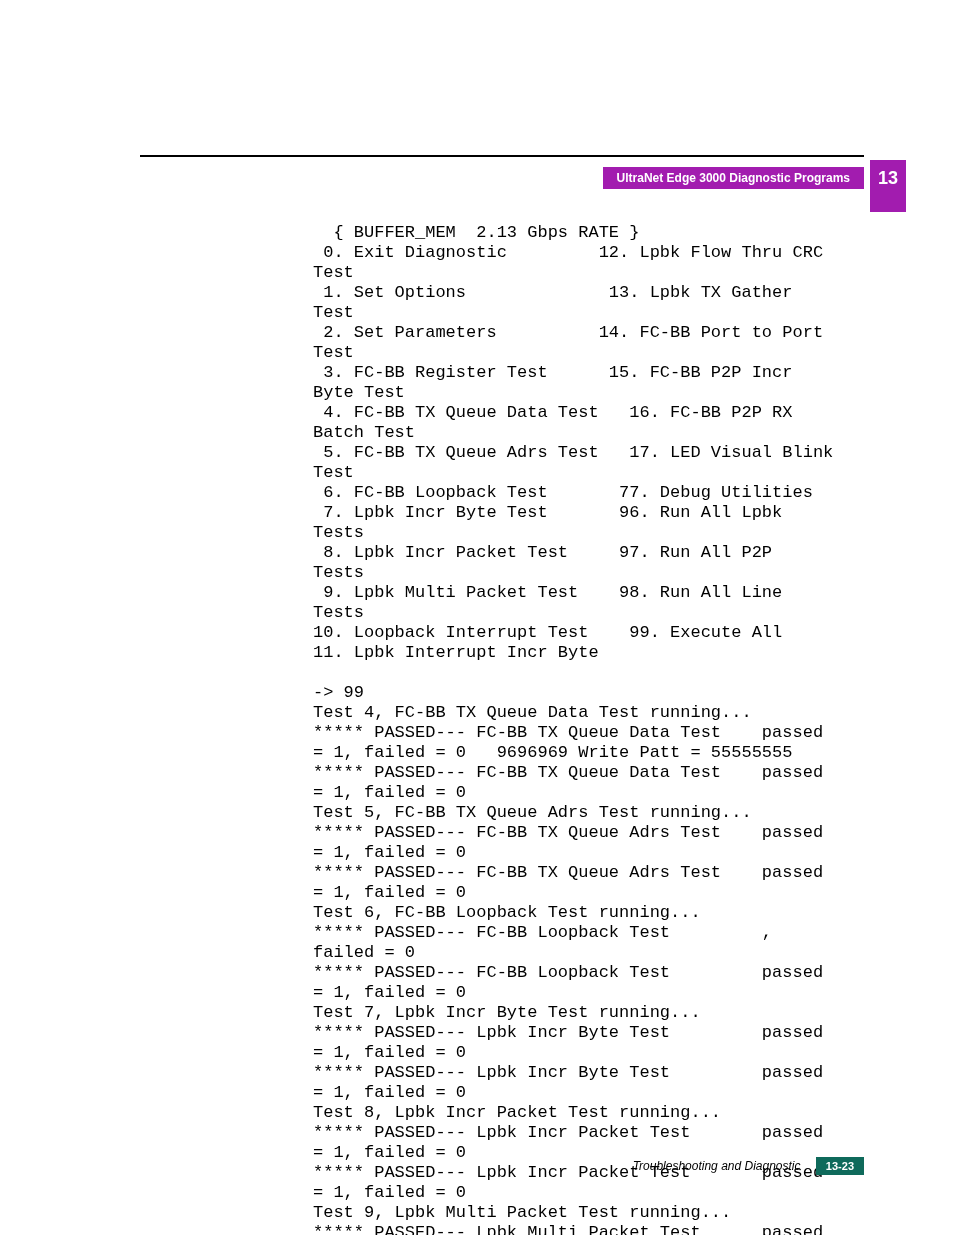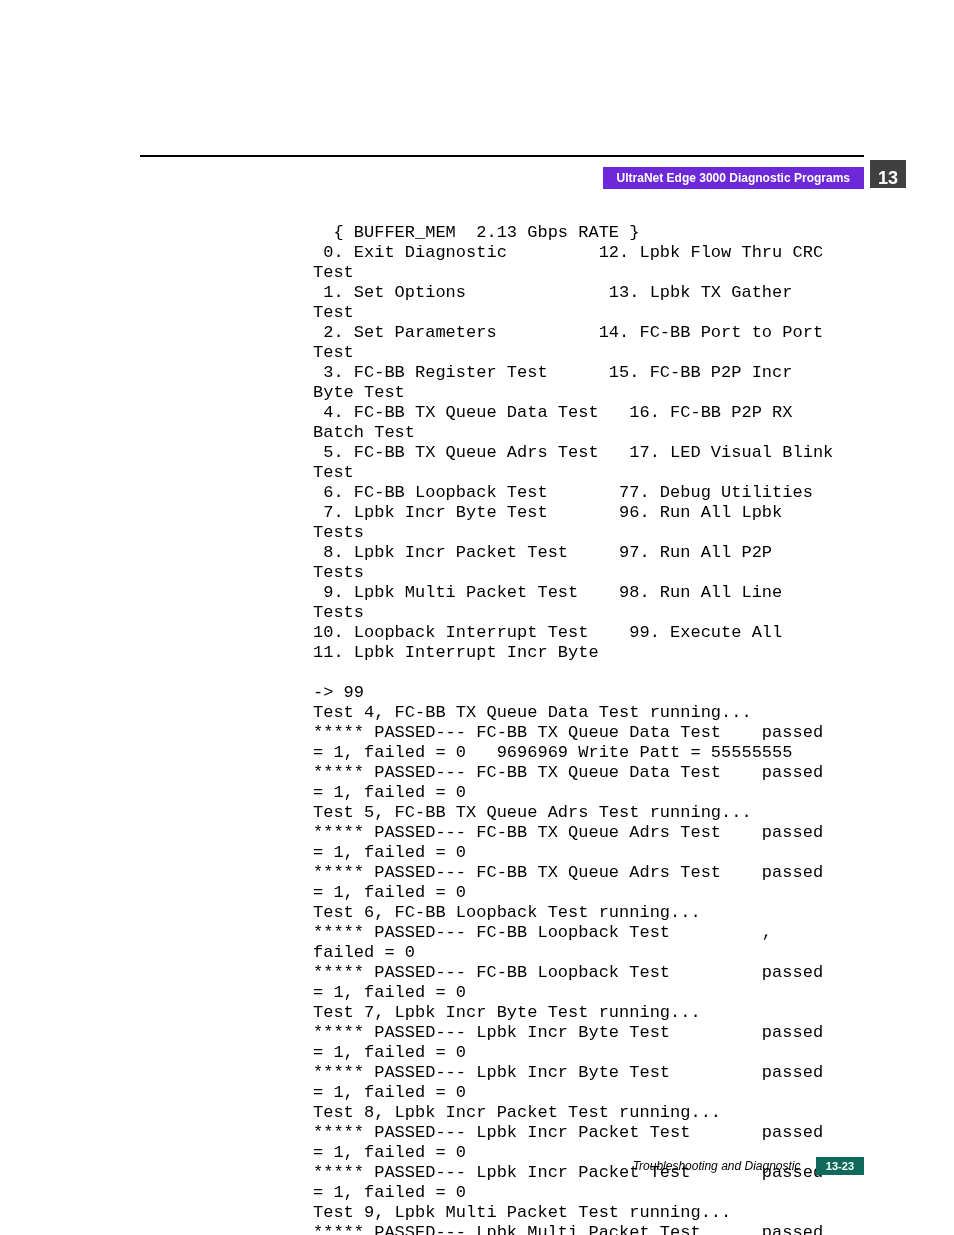--- a/index.html
+++ b/index.html
@@ -21,34 +21,34 @@
     top: 155px;
     left: 140px;
     right: 90px;
     border-top: 2px solid #000;
   }
   .header-bar {
     position: absolute;
     top: 167px;
     right: 90px;
     height: 22px;
-    background: #6d28d9;
+    background: #a21caf;
     color: #fff;
     font-size: 12px;
     font-weight: bold;
     padding: 0 14px;
     line-height: 22px;
   }
   .chapter-tab {
     position: absolute;
     top: 160px;
     right: 48px;
     width: 36px;
-    height: 28px;
-    background: #404040;
+    height: 52px;
+    background: #a21caf;
     color: #fff;
     font-size: 18px;
     font-weight: bold;
     text-align: center;
     line-height: 36px;
   }
   .content {
     position: absolute;
     top: 220px;
     left: 310px;

